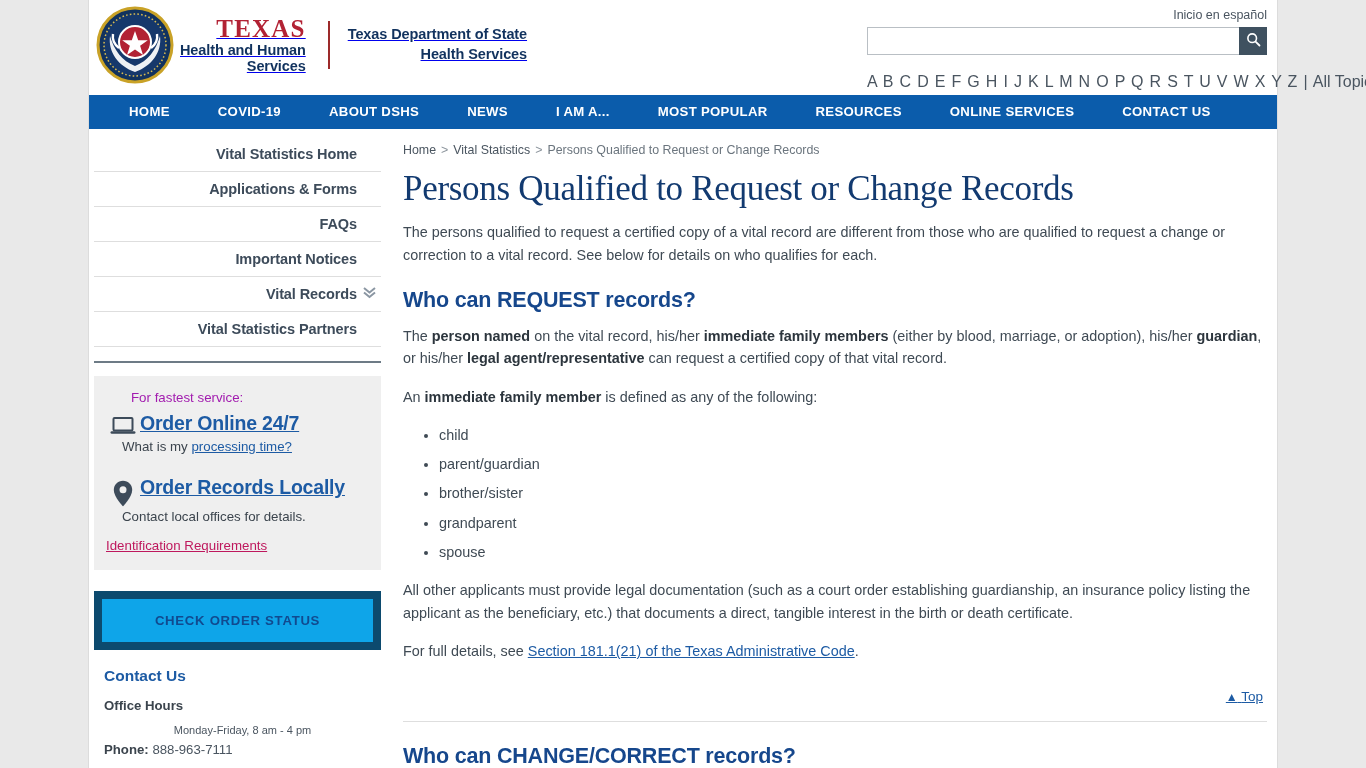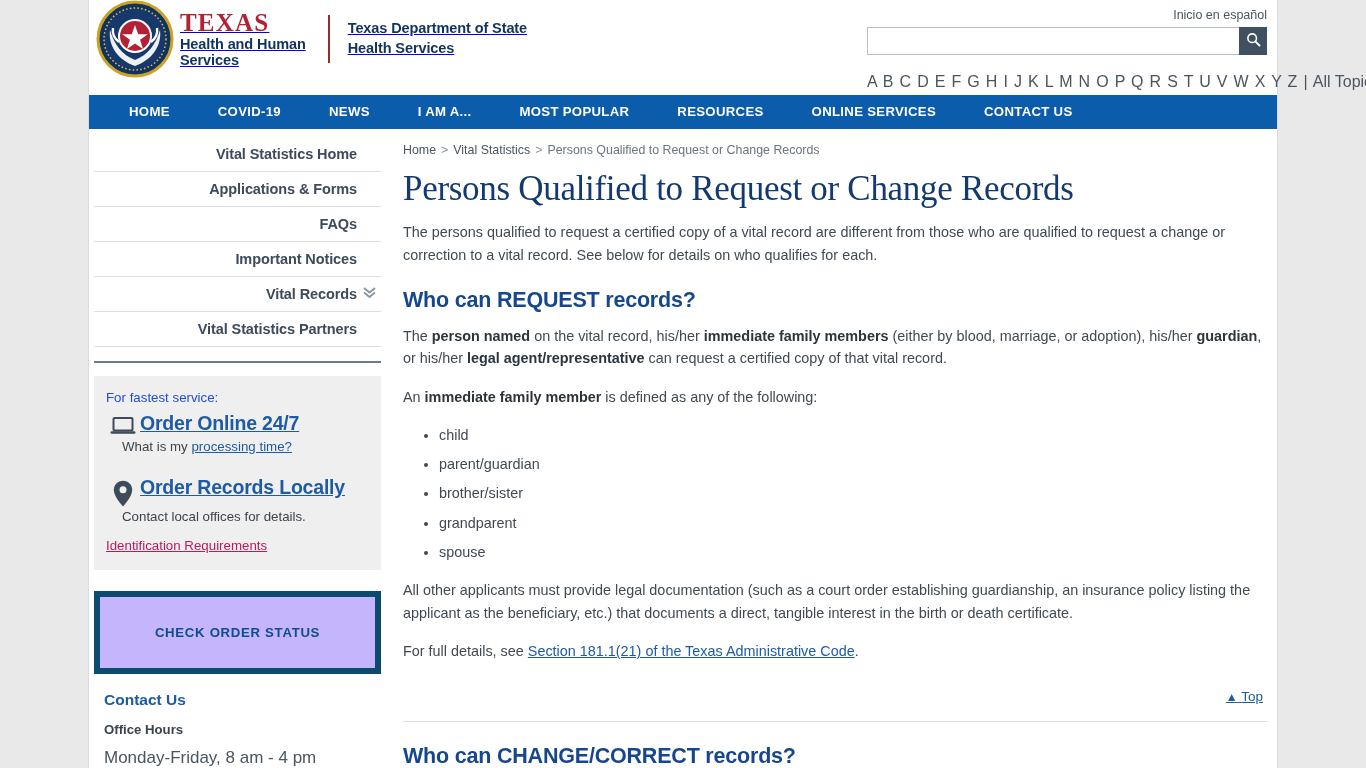--- a/index.html
+++ b/index.html
@@ -20,22 +20,22 @@
   }
 
   
   .header {
     position: relative;
     height: 95px;
     background: #fff;
   }
   .logo-wrap {
     position: absolute;
-    left: 7px; top: 0;
-    display: flex; align-items: center;
+    left: 7px; top: 6px;
+    display: flex; align-items: center; text-align: right;
   }
   .seal { width: 78px; height: 78px; position: relative; }
   .seal svg { display:block; }
   .logo-text { margin-left: 6px; line-height: 1.05; }
   .logo-texas {
     font-family: "Liberation Serif", serif;
     font-size: 25px; font-weight: bold; letter-spacing: 1.2px;
     color: #b22234;
   }
   .logo-hhs {
@@ -124,21 +124,21 @@
     color: #7e8c99; font-size: 13px;
   }
   .snav-end { border-top: 2px solid #6d7b86; margin: 14px 0 0 0; }
 
   
   .service-box {
     background: #efefef;
     padding: 14px 14px 16px 12px;
     margin-top: 13px;
   }
-  .ff-label { font-size: 13.3px; color: #1d4ed8; margin-bottom: 7px; }
+  .ff-label { font-size: 13.3px; color: #a21caf; margin-bottom: 7px; margin-left: 25px; }
   .svc-row { display: flex; align-items: flex-start; margin-bottom: 2px; }
   .svc-icon {
     width: 34px; flex: 0 0 34px;
     display: flex; justify-content: center; align-items: center;
     padding-top: 4px; color: #3d4b5a;
   }
   .svc-main { flex: 1; }
   .svc-link {
     font-size: 19.5px; font-weight: bold;
     color: #1d5ba4; text-decoration: underline;
@@ -154,36 +154,36 @@
   .id-req {
     display:inline-block;
     margin-top: 14px; font-size: 13.3px;
     color: #be185d; text-decoration: underline;
   }
 
   
   .cos-btn {
     display: block; width: 100%;
     margin: 21px 0 0 0;
-    border: 6px solid #0c4a6e; background: #c4b5fd;
+    border: 8px solid #0c4a6e; background: #0ea5e9;
     color: #114a8f; font-weight: bold;
     font-size: 13.2px; letter-spacing: 0.7px;
-    padding: 28px 0; text-align: center;
+    padding: 14px 0; text-align: center;
     text-decoration: none; cursor: pointer;
     font-family: "Liberation Sans", sans-serif;
   }
 
   
   .contact { padding: 17px 0 0 10px; }
   .contact h3 {
     margin: 0 0 13px 0; font-size: 15.5px;
     color: #1d5ba4; font-weight: bold;
   }
   .ct-label { font-size: 13.2px; font-weight: bold; color: #3b444d; margin-bottom: 11px; }
-  .ct-line { font-size: 17px; color: #4a5560; margin-bottom: 15px; }
+  .ct-line { font-size: 11px; color: #4a5560; margin-bottom: 6px; text-align: center; }
   .ct-kv { font-size: 13.2px; color: #4a5560; margin-bottom: 10px; }
   .ct-kv b { color: #3b444d; }
 
   
   .breadcrumb { font-size: 12.4px; color: #6b757e; padding: 6px 0 0 0; }
   .breadcrumb a { color: #4a5560; text-decoration: none; }
   .breadcrumb .gt { margin: 0 5px; color: #8b949c; }
   .breadcrumb .cur { color: #6b757e; }
 
   h1.page-title {
@@ -273,20 +273,21 @@
       <div class="alpha">
         <span id="alpha-letters"><a href="#">A</a> <a href="#">B</a> <a href="#">C</a> <a href="#">D</a> <a href="#">E</a> <a href="#">F</a> <a href="#">G</a> <a href="#">H</a> <a href="#">I</a> <a href="#">J</a> <a href="#">K</a> <a href="#">L</a> <a href="#">M</a> <a href="#">N</a> <a href="#">O</a> <a href="#">P</a> <a href="#">Q</a> <a href="#">R</a> <a href="#">S</a> <a href="#">T</a> <a href="#">U</a> <a href="#">V</a> <a href="#">W</a> <a href="#">X</a> <a href="#">Y</a> <a href="#">Z</a> </span><span class="sep">|</span>
         <a class="all" href="#">All Topics</a>
       </div>
     </div>
   </div>
 
   <nav class="navbar" id="main-nav">
       <a href="#">HOME</a>
       <a href="#">COVID-19</a>
+      <a href="#">ABOUT DSHS</a>
       <a href="#">NEWS</a>
       <a href="#">I AM A...</a>
       <a href="#">MOST POPULAR</a>
       <a href="#">RESOURCES</a>
       <a href="#">ONLINE SERVICES</a>
       <a href="#">CONTACT US</a>
     </nav>
 
   <div class="body-wrap">
 

